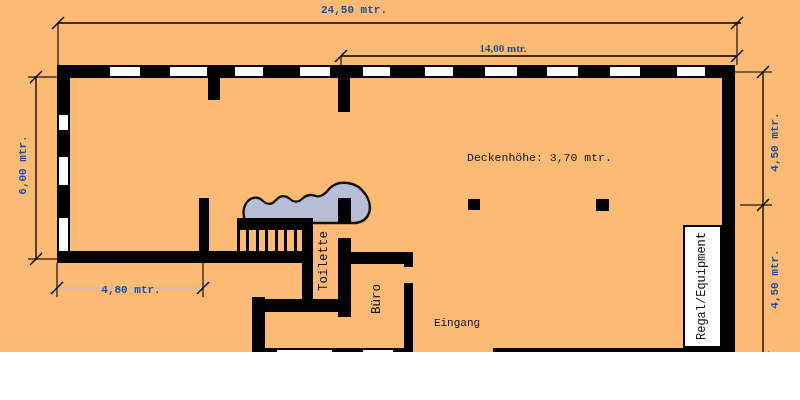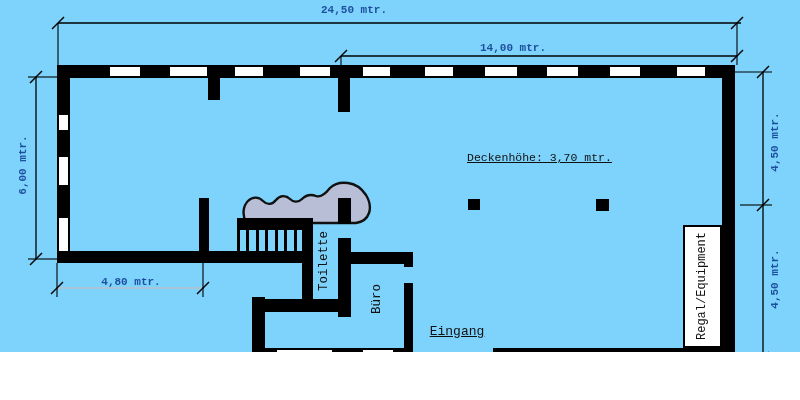--- a/index.html
+++ b/index.html
@@ -1,16 +1,16 @@
 <!DOCTYPE html>
 <html><head>
 <meta charset="utf-8">
 <style>
   html,body{margin:0;padding:0;background:#fff;}
-  #stage{position:relative;width:800px;height:352px;background:#7dd3fc;overflow:hidden;
+  #stage{position:relative;width:800px;height:352px;background:#fdba74;overflow:hidden;
          font-family:"Liberation Mono","DejaVu Sans Mono",monospace;}
   #dimlayer{position:absolute;left:0;top:0;z-index:1;}
   .wall{position:absolute;background:#000;z-index:2;}
   .winh{position:absolute;background:#fff;border-top:2px solid #000;border-bottom:2px solid #000;
         box-sizing:border-box;z-index:3;}
   .winv{position:absolute;background:#fff;border-left:2px solid #000;border-right:2px solid #000;
         box-sizing:border-box;z-index:3;}
   .winb{position:absolute;background:#fff;border-top:2px solid #000;border-bottom:1px solid #000;
         box-sizing:border-box;z-index:3;}
   .treads{position:absolute;left:237px;top:230px;width:67px;height:21px;z-index:2;
@@ -116,27 +116,27 @@
   <div class="winv" style="left:57px;top:115px;width:13px;height:15px;"></div>
   <div class="winv" style="left:57px;top:157px;width:13px;height:28px;"></div>
   <div class="winv" style="left:57px;top:218px;width:13px;height:33px;"></div>
 
   <div class="winb" style="left:277px;top:348px;width:55px;height:10px;"></div>
   <div class="winb" style="left:363px;top:348px;width:30px;height:10px;"></div>
 
   <div class="box" style="left:683px;top:225px;width:39px;height:123px;"></div>
 
   <div class="dim center" style="left:299px;top:4px;width:110px;">24,50 mtr.</div>
-  <div class="dim center" style="left:458px;top:42px;width:110px;">14,00 mtr.</div>
+  <div class="dim center" style="left:448px;top:42px;width:110px;font-family:Liberation Serif, serif;">14,00 mtr.</div>
   <div class="dim vtext" style="position:absolute;left:23px;top:165px;">6,00 mtr.</div>
-  <div class="dim center" style="left:81px;top:276px;width:100px;">4,80 mtr.</div>
+  <div class="dim center" style="left:81px;top:284px;width:100px;">4,80 mtr.</div>
   <div class="dim vtext" style="position:absolute;left:775px;top:142px;">4,50 mtr.</div>
   <div class="dim vtext" style="position:absolute;left:775px;top:279px;">4,50 mtr.</div>
 
-  <div class="plain" style="left:467px;top:151px;text-decoration:underline;">Deckenhöhe: 3,70 mtr.</div>
+  <div class="plain" style="left:467px;top:151px;">Deckenhöhe: 3,70 mtr.</div>
   <div class="plain vtext" style="position:absolute;left:324px;top:261px;font-size:12.5px;">Toilette</div>
   <div class="plain vtext" style="position:absolute;left:377px;top:299px;font-size:12.5px;">Büro</div>
-  <div class="plain center" style="left:403px;top:324px;width:108px;font-size:13px;line-height:15px;text-decoration:underline;">
+  <div class="plain center" style="left:403px;top:316px;width:108px;font-size:11px;line-height:15px;">
     <div>Eingang</div>
   </div>
   <div class="plain vtext" style="position:absolute;left:702px;top:286px;font-size:12px;">Regal/Equipment</div>
 
 </div>
 
 </body></html>

